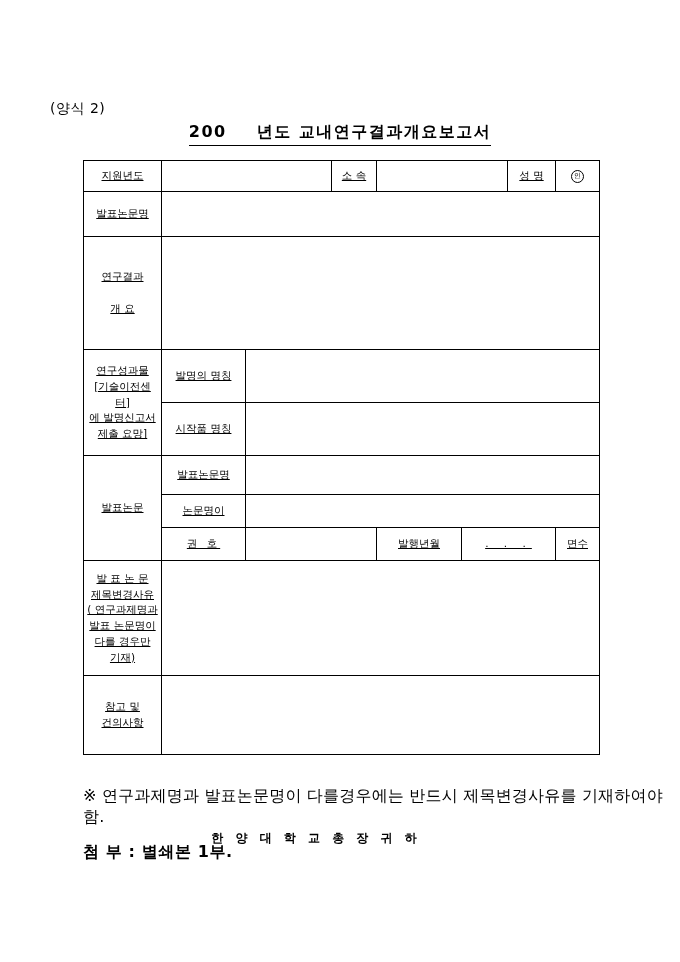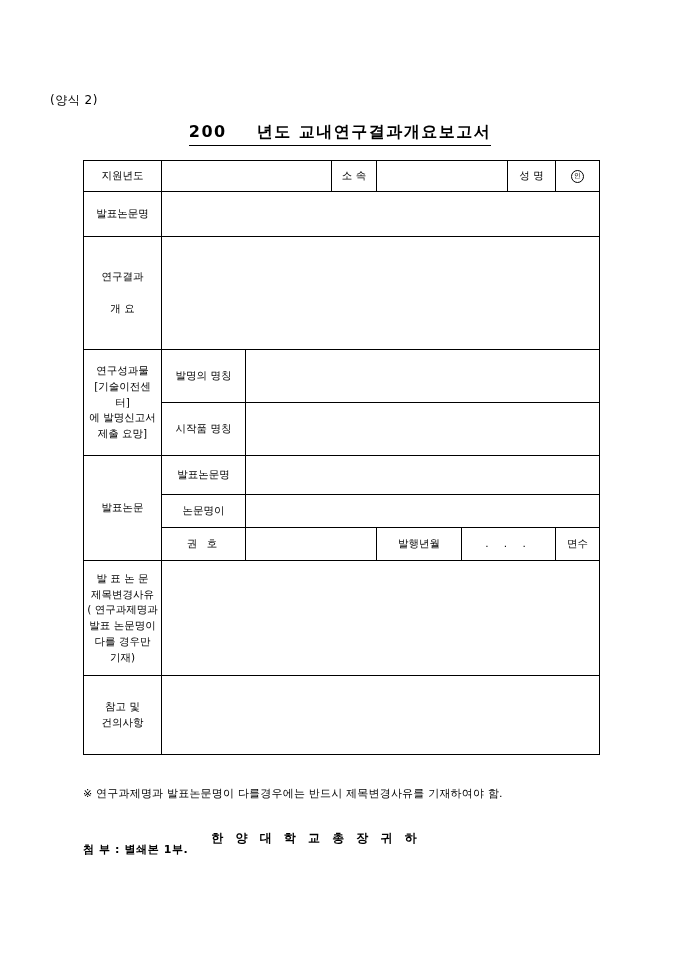--- a/index.html
+++ b/index.html
@@ -17,22 +17,22 @@
   }
   .page {
     position: absolute;
     left: 0; top: 0;
     width: 680px;
     height: 962px;
   }
   .form-label {
     position: absolute;
     left: 50px;
-    top: 92px;
-    font-size: 12px;
+    top: 100px;
+    font-size: 14px;
     letter-spacing: 0.5px;
   }
   .doc-title {
     position: absolute;
     left: 0;
     top: 122px;
     width: 680px;
     text-align: center;
     font-size: 16px;
     font-weight: bold;
@@ -46,20 +46,21 @@
     margin-right: 30px;
   }
 
   table.main {
     position: absolute;
     left: 83px;
     top: 160px;
     width: 516px;
     border-collapse: collapse;
     table-layout: fixed;
+    text-decoration: underline;
   }
   table.main td {
     border: 1px solid #000;
     font-size: 10.5px;
     padding: 2px 3px;
     vertical-align: middle;
     text-align: center;
     line-height: 1.5;
   }
   td.rowhead {
@@ -93,21 +94,21 @@
     letter-spacing: 3px;
   }
   .dots {
     letter-spacing: 6px;
     font-size: 10px;
   }
 
   .note-line {
     position: absolute;
     left: 83px;
-    font-size: 11px;
+    font-size: 16px;
     letter-spacing: 0.2px;
   }
   .note1 { top: 786px; }
   .note2 { top: 806px; font-weight: bold; letter-spacing: 0.6px; margin-top: 36px; }
   .signoff {
     position: absolute;
     left: 0;
     top: 830px;
     width: 632px;
     text-align: center;

